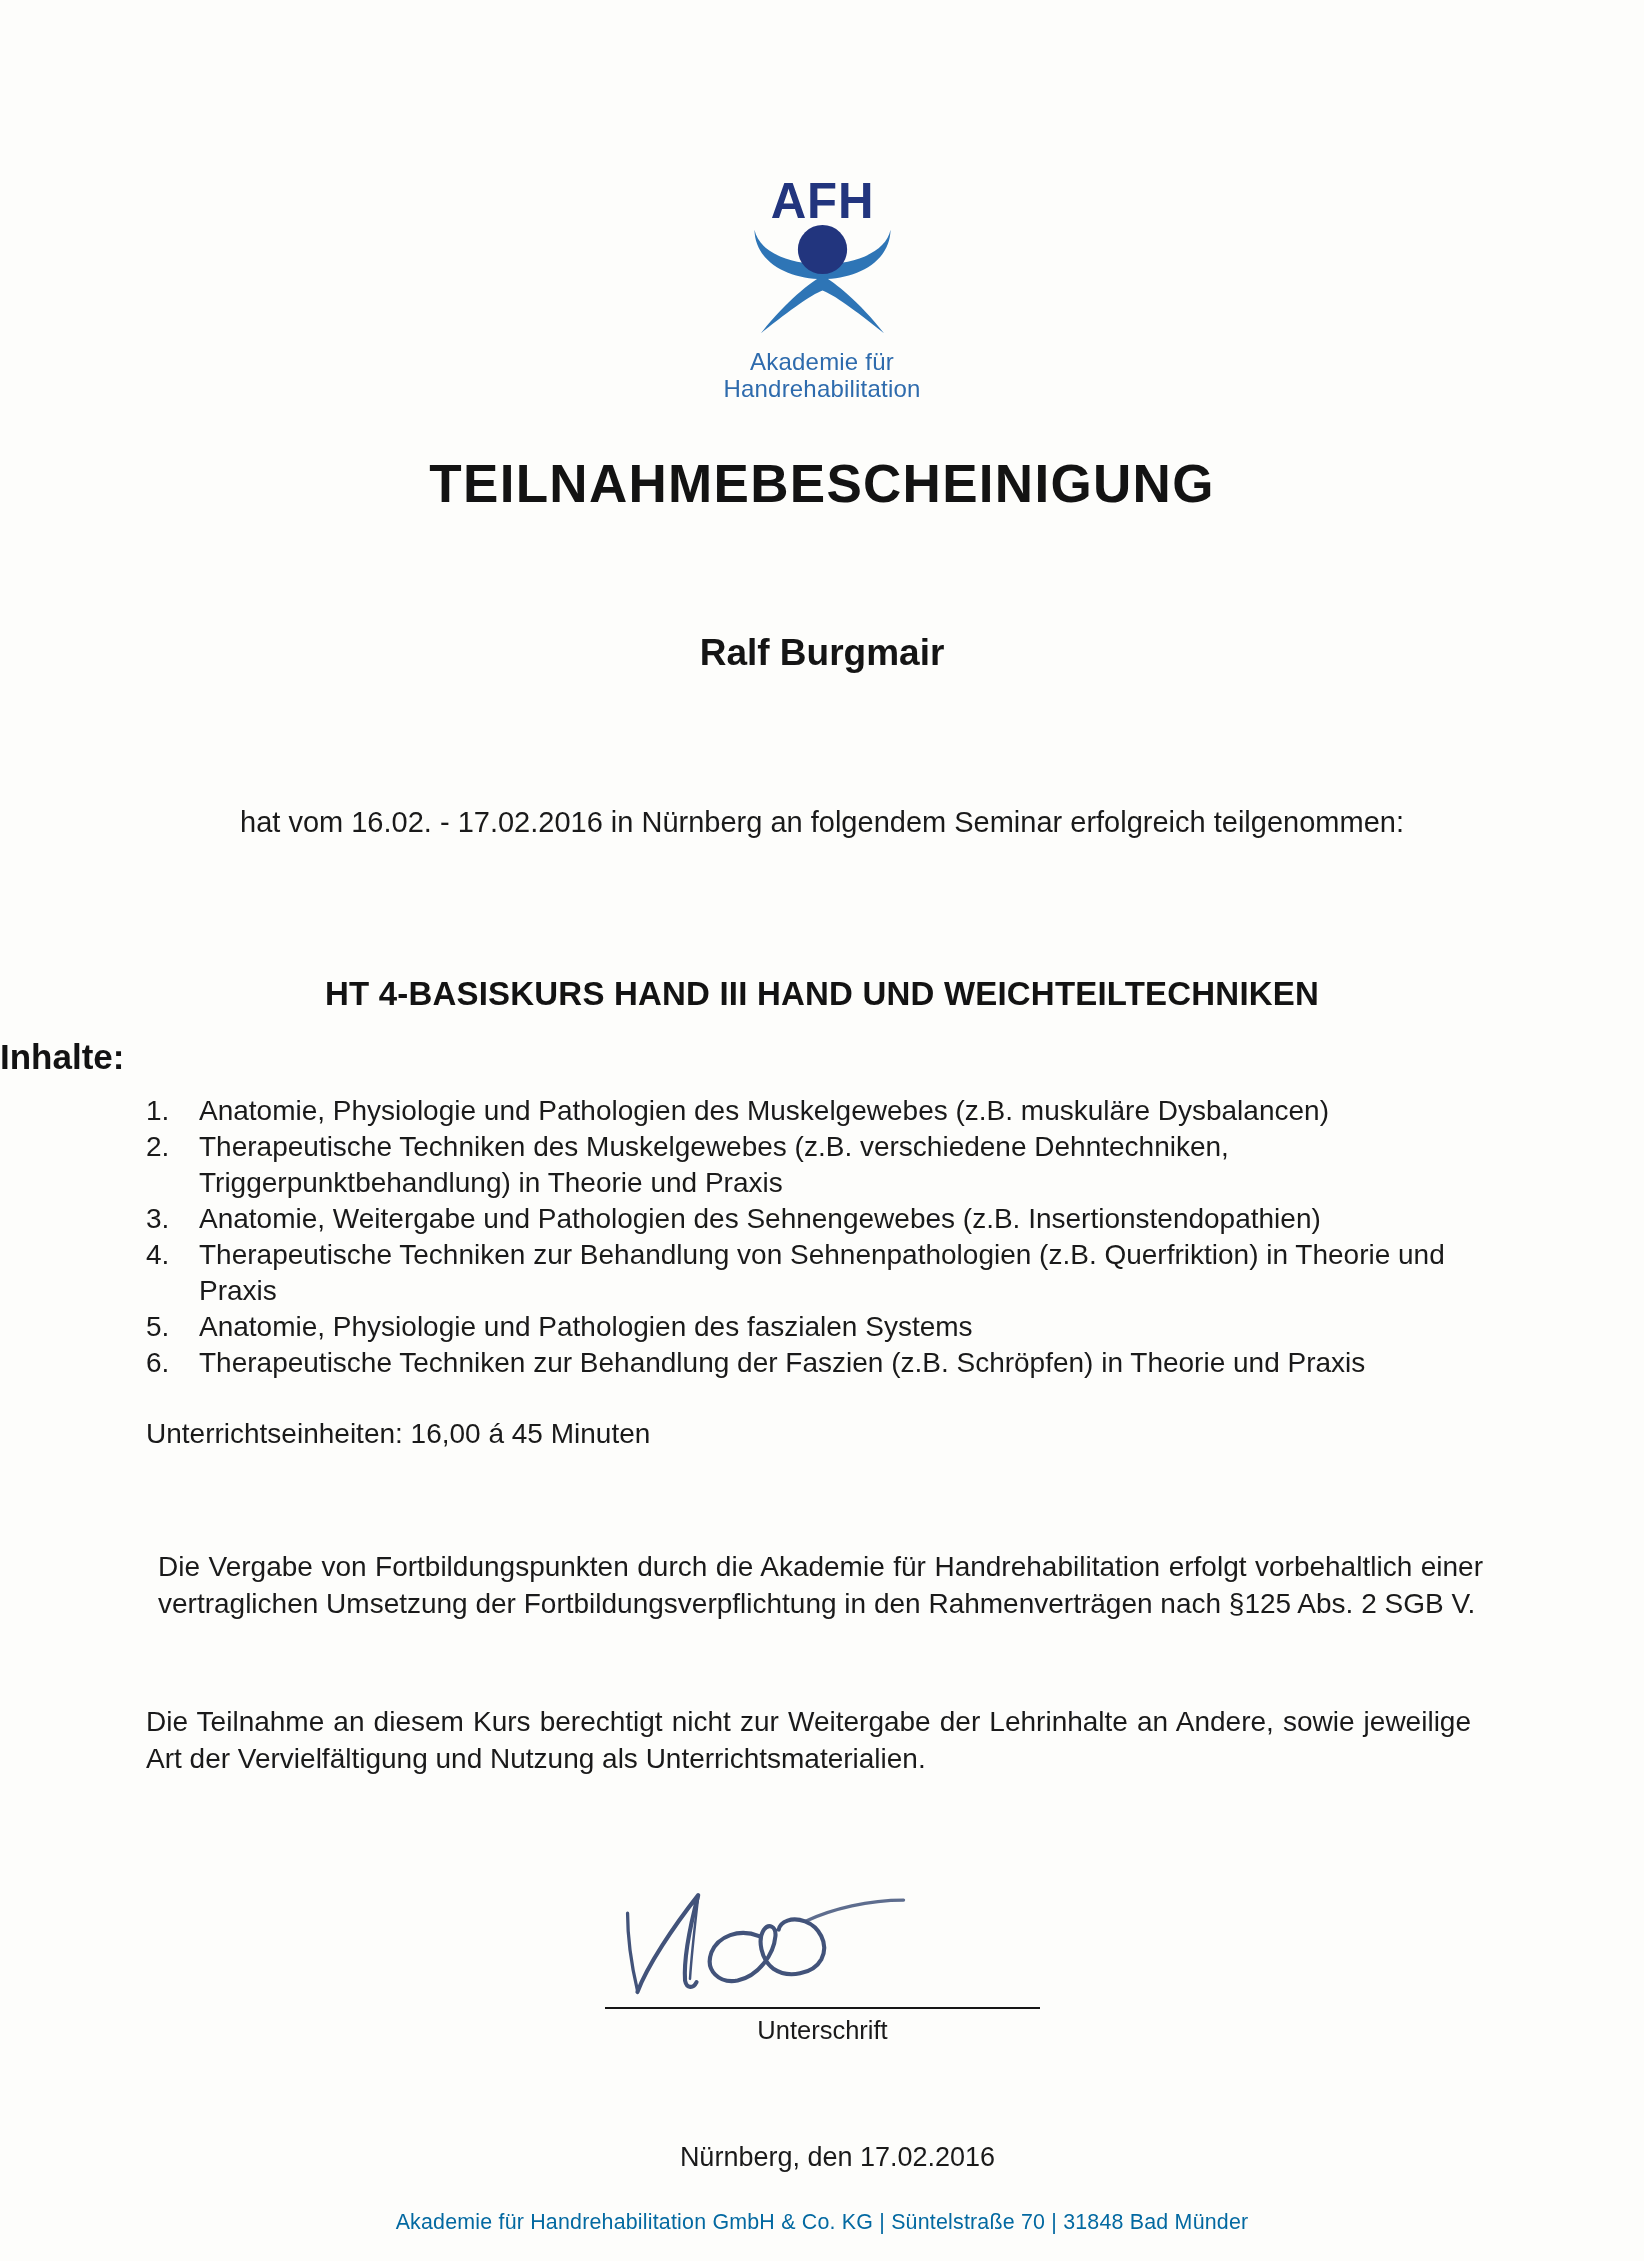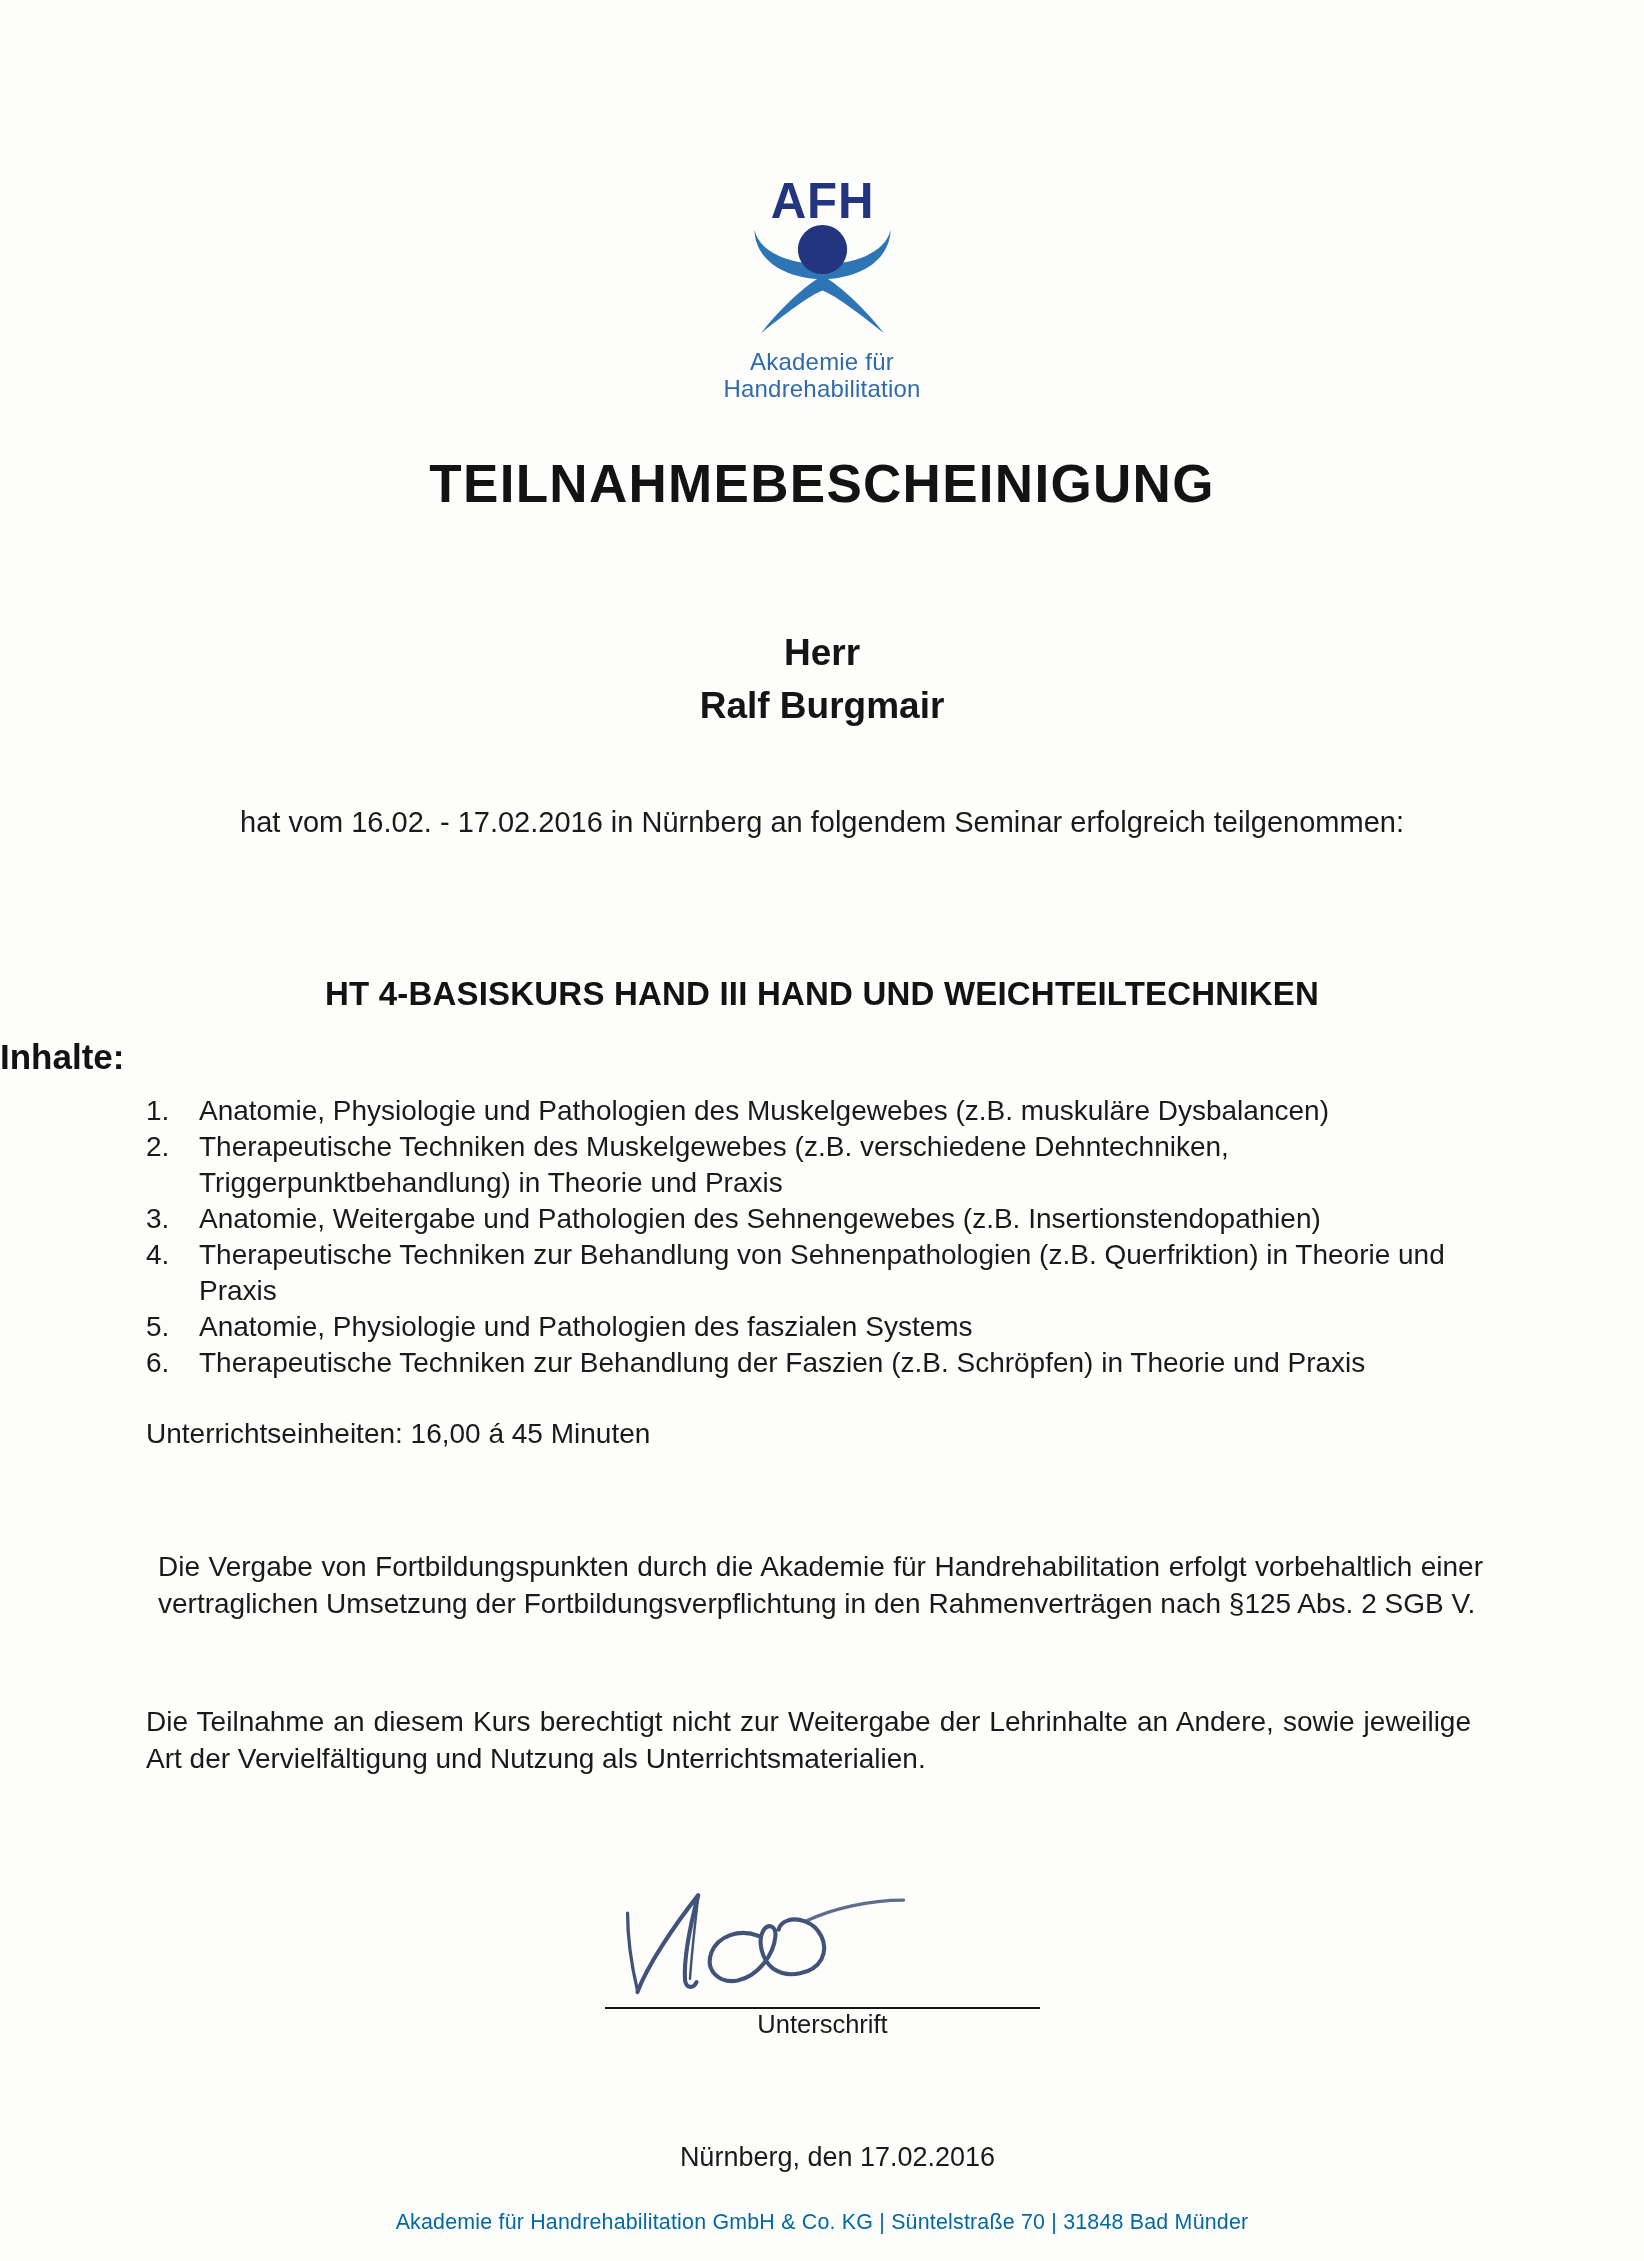--- a/index.html
+++ b/index.html
@@ -166,21 +166,21 @@
     pointer-events: none;
   }
   .sig-rule {
     position: relative;
     height: 0;
     border-top: 2.5px solid #161616;
     width: 100%;
     margin-top: 107px;
   }
   .sig-label {
-    margin-top: 1px;
+    margin-top: 7px;
     font-size: 25.5px;
     color: #1a1a1a;
   }
 
   
   .place-date {
     position: absolute;
     left: 0;
     right: 0;
     top: 2142px;
@@ -221,21 +221,20 @@
     </div>
     <div class="logo-caption">
       <div>Akademie für</div>
       <div>Handrehabilitation</div>
     </div>
   </div>
 
   <div class="doc-title">TEILNAHMEBESCHEINIGUNG</div>
 
   <div class="recipient">
-    <div>Herr</div>
     <div>Ralf Burgmair</div>
   </div>
 
   <div class="attend-line">hat vom 16.02. - 17.02.2016 in Nürnberg an folgendem Seminar erfolgreich teilgenommen:</div>
 
   <div class="seminar-title">HT 4-BASISKURS HAND III HAND UND WEICHTEILTECHNIKEN</div>
 
   <div class="inhalte-heading">Inhalte:</div>
 
   <div class="content-list">

